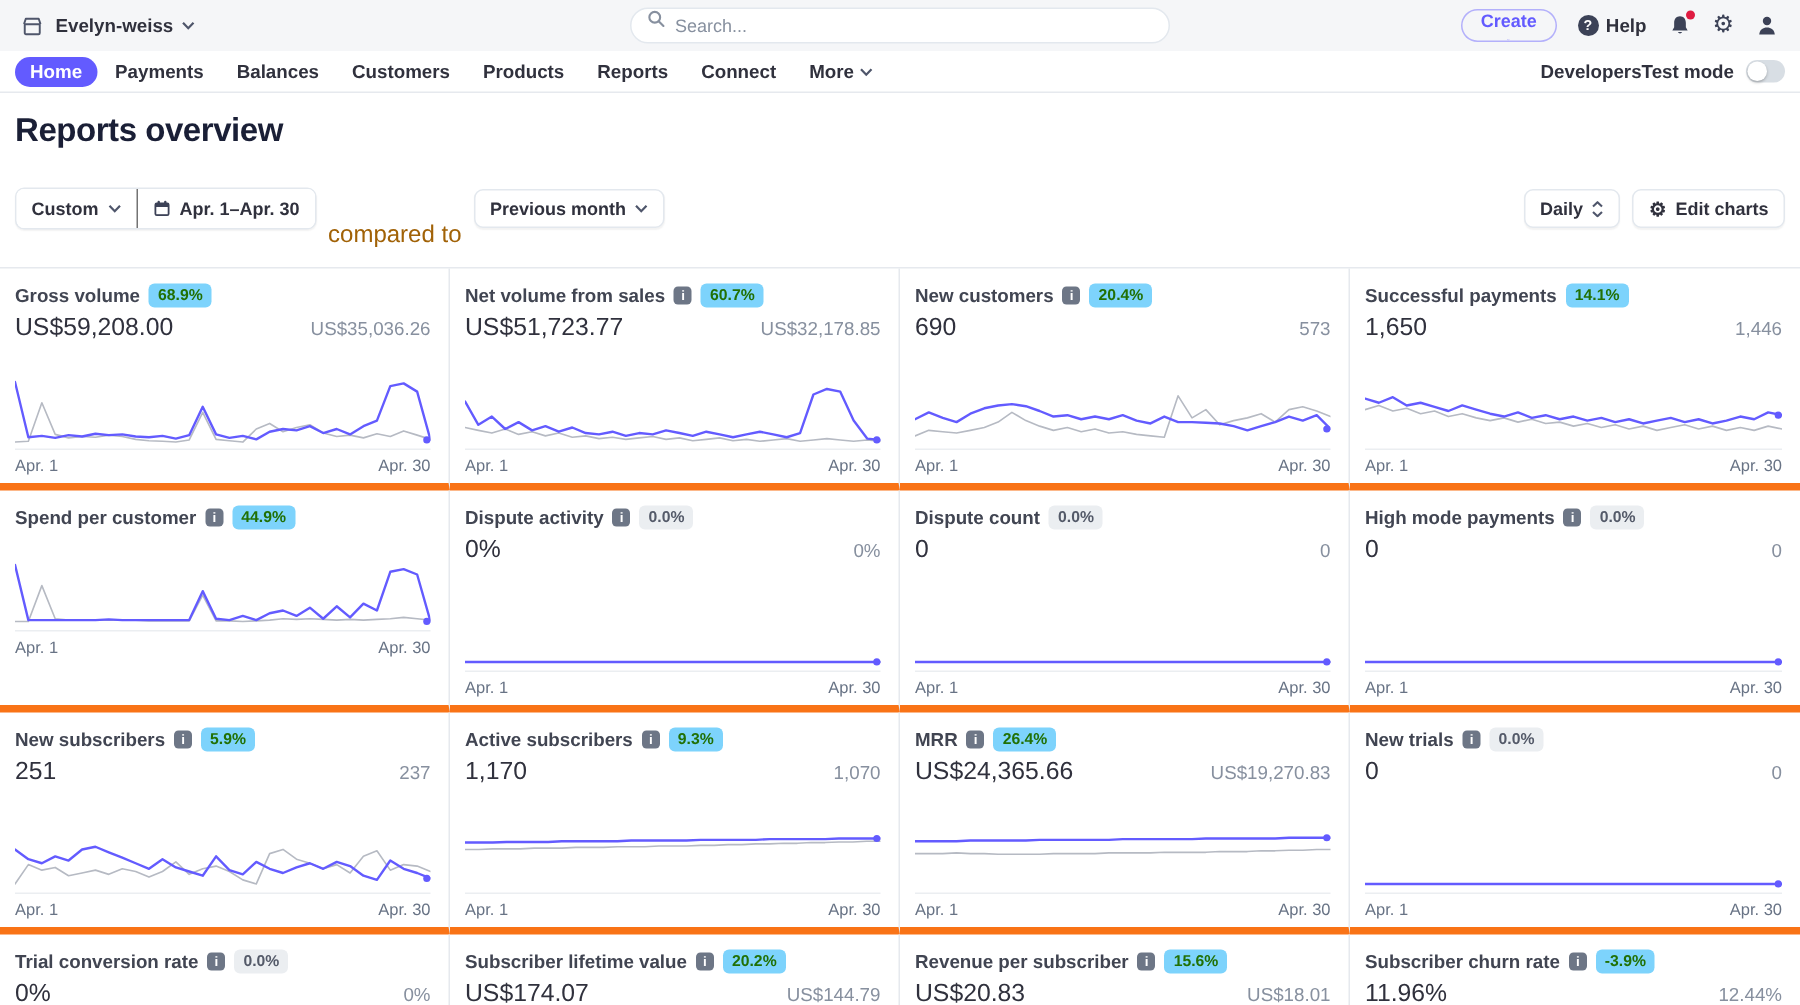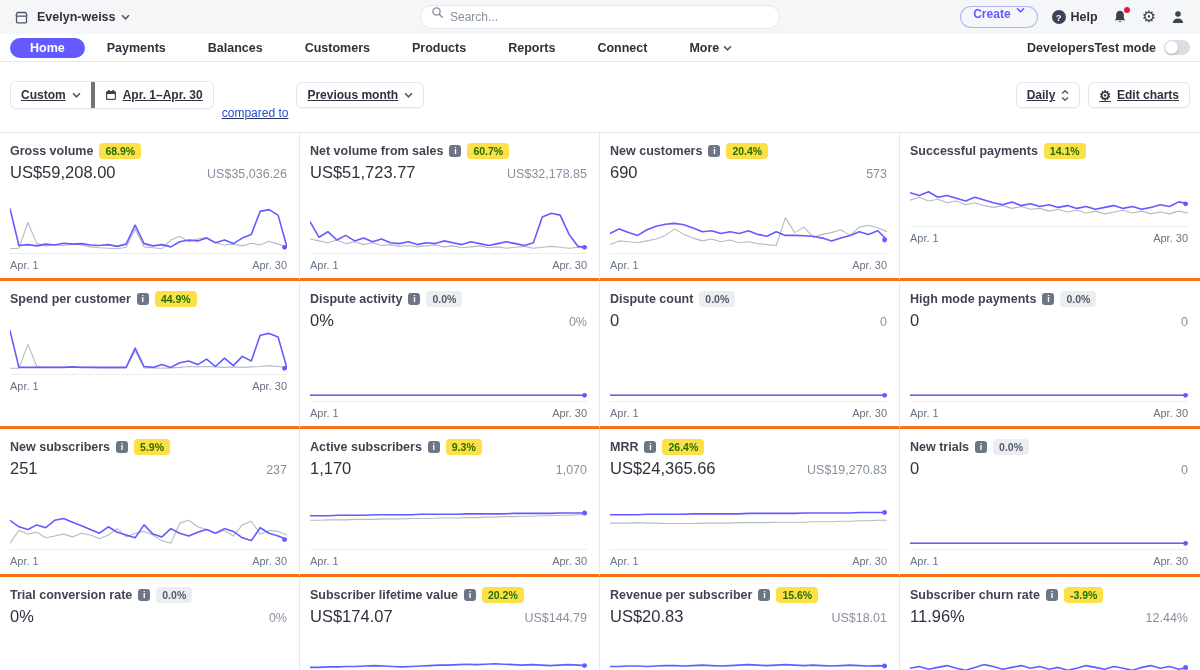--- a/index.html
+++ b/index.html
@@ -11,70 +11,70 @@
   .tb-left { display:flex; align-items:center; gap:8px; min-width:240px; }
   .account-btn { display:flex; align-items:center; gap:5px; font-size:12.5px; font-weight:600;
     color:#30313d; background:none; border:none; cursor:pointer; font-family:inherit; }
   .tb-center { flex:1; display:flex; justify-content:center; }
   .searchbox { width:360px; height:24px; background:#fff; border:1px solid #e3e8ee; border-radius:12px;
     display:flex; gap:6px; padding:0 10px; }
   .searchbox input { border:none; outline:none; background:transparent; font-size:12px; color:#30313d;
     width:100%; font-family:inherit; }
   .searchbox input::placeholder { color:#87909f; }
   .tb-right { display:flex; align-items:center; gap:14px; min-width:240px; justify-content:flex-end; }
-  .create-btn { display:flex; align-items:flex-start; gap:5px; height:22px; padding:0 12px; border-radius:12px;
+  .create-btn { display:flex; align-items:center; gap:5px; height:22px; padding:0 12px; border-radius:12px;
     border:1px solid rgba(99,91,255,.45); background:#f5f6f8; color:#635bff; font-size:12px; font-weight:700;
-    cursor:pointer; font-family:inherit; }
+    cursor:pointer; font-family:inherit;flex-direction:column; }
   .help-btn { display:flex; align-items:center; gap:5px; background:none; border:none; font-size:12.5px;
     font-weight:600; color:#30313d; cursor:pointer; font-family:inherit; }
   .qmark { width:14px; height:14px; border-radius:50%; background:#3c4257; color:#fff; font-size:9.5px;
     font-weight:700; display:inline-flex; align-items:center; justify-content:center; }
   .iconbtn { background:none; border:none; cursor:pointer; position:relative; display:flex; align-items:center; }
   .reddot { position:absolute; top:-2px; right:-2px; width:6px; height:6px; border-radius:50%; background:#df1b41; }
   .gear-glyph { font-size:16px; color:#3c4257; line-height:1; }
 
   
   .navbar { height:28px; background:#fff; border-bottom:1px solid #e6e9ee; display:flex; align-items:center;
     padding:0 10px; font-size:12.5px; }
   .nav-items { display:flex; align-items:center; gap:2px; }
-  .nav-item { padding:3px 20px; color:#30313d; font-weight:600; border-radius:12px; cursor:pointer;
+  .nav-item { padding:3px 10px; color:#30313d; font-weight:600; border-radius:12px; cursor:pointer;
     display:flex; align-items:center; gap:4px; white-space:nowrap; }
   .nav-item.active { background:#635bff; color:#fff; }
   .nav-right { margin-left:auto; display:flex; align-items:center; }
   .nav-link { font-weight:600; color:#30313d; cursor:pointer; }
   .testmode { display:flex; align-items:center; gap:8px; font-weight:600; }
   .toggle { width:26px; height:15px; border-radius:8px; background:#d8dee4; position:relative; cursor:pointer; }
   .toggle .knob { position:absolute; left:1px; top:1px; width:13px; height:13px; border-radius:50%;
     background:#fff; box-shadow:0 1px 2px rgba(0,0,0,.25); }
 
   
   .content-head { padding:8px 10px 0 10px; }
   h1.page-title { font-size:22px; font-weight:800; color:#1a1f36; letter-spacing:-.3px; margin:4px 0 12px; }
-  .filters { display:flex; align-items:center; gap:8px;text-decoration:underline; }
+  .filters { display:flex; align-items:center; gap:8px; }
   .pill, .pill-group > .pill-part { background:#fff; border:1px solid #e3e8ee; border-radius:6px;
     font-size:12px; font-weight:600; color:#30313d; display:flex; align-items:center; gap:6px;
     height:26px; padding:0 10px; cursor:pointer; box-shadow:0 1px 1px rgba(0,0,0,.05); font-family:inherit; }
   .pill-group { display:flex; border:1px solid #e3e8ee; border-radius:6px; overflow:hidden; background:#fff;
     box-shadow:0 1px 1px rgba(0,0,0,.05); }
   .pill-group > .pill-part { border:none; border-radius:0; box-shadow:none; }
-  .pill-group > .pill-part + .pill-part { border-left:4px solid #737373; }
-  .compared-label { font-size:12px; color:#1d4ed8;margin-top:36px; }
+  .pill-group > .pill-part + .pill-part { border-left:1px solid #737373; }
+  .compared-label { font-size:16px; color:#a16207;margin-top:36px; }
   .filters-right { margin-left:auto; display:flex; align-items:center; gap:8px; }
   .gear-sm { font-size:13px; color:#30313d; line-height:1; }
 
   
   .grid { margin-top:12px; border-top:1px solid #e6e9ee; display:grid; grid-template-columns:repeat(4,1fr); }
-  .card { height:148px; padding:9px 12px 0 10px; border-right:1px solid #e6e9ee; border-bottom:3px solid #f97316; }
+  .card { height:148px; padding:9px 12px 0 10px; border-right:1px solid #e6e9ee; border-bottom:5px solid #f97316; }
   .card:nth-child(4n) { border-right:none; }
   .card-head { display:flex; align-items:center; gap:6px; height:18px; }
   .card-title { font-size:12.5px; font-weight:700; color:#414552; white-space:nowrap; }
   .info-icon { width:12px; height:12px; border-radius:3px; background:#6d7686; color:#fff; font-size:9px;
     font-weight:700; font-style:normal; display:inline-flex; align-items:center; justify-content:center; cursor:pointer; }
   .badge { font-size:10.5px; font-weight:700; padding:2px 6px; border-radius:4px; white-space:nowrap; }
-  .badge.green { background:#fde047; color:#217005; }
+  .badge.green { background:#7dd3fc; color:#217005; }
   .badge.gray  { background:#ebeef1; color:#545a69; }
   .card-values { display:flex; justify-content:space-between; align-items:baseline; margin-top:3px; height:24px; }
   .val  { font-size:16.5px; color:#30313d; }
   .prev { font-size:12.5px; color:#87909f; }
   .chart { margin-top:16px; border-bottom:1px solid #ebeef1; }
   .chart svg { display:block; width:100%; height:50px; }
   .line-cur  { fill:none; stroke:#635bff; stroke-width:1.6; stroke-linejoin:round; stroke-linecap:round; }
   .line-prev { fill:none; stroke:#b6bac3; stroke-width:1.1; stroke-linejoin:round; stroke-linecap:round; }
   .end-dot { fill:#635bff; }
   .axis { display:flex; justify-content:space-between; margin-top:5px; font-size:11px; color:#687385; }
@@ -175,20 +175,21 @@
     <span class="testmode">
       <span>Test mode</span>
       <span class="toggle">
           <span class="knob"></span>
         </span>
     </span>
   </div>
 </div>
 
 <div class="content-head">
+  <h1 class="page-title">Reports overview</h1>
   <div class="filters">
     <div class="pill-group">
       <button class="pill-part">
         <span>Custom</span>
         <svg width="9" height="6" viewBox="0 0 9 6">
             <polyline class="chev" points="1,1.2 4.5,4.8 8,1.2"></polyline>
           </svg>
       </button>
       <button class="pill-part">
         <svg width="12" height="12" viewBox="0 0 12 12">
@@ -292,20 +293,24 @@
       <span>Apr. 30</span>
     </div>
   </div>
 
   <div class="card">
     <div class="card-head">
       <span class="card-title">Successful payments</span>
 
       <span class="badge green">14.1%</span>
     </div>
+    <div class="card-values">
+      <span class="val">1,650</span>
+      <span class="prev">1,446</span>
+    </div>
     <div class="chart">
       <svg viewBox="0 0 280 50" preserveAspectRatio="none">
           <polyline class="line-prev" points="0.0,24.1 9.3,21.3 18.7,25.0 28.0,23.2 37.3,26.8 46.7,25.0 56.0,28.7 65.3,26.8 74.7,29.6 84.0,31.4 93.3,29.6 102.7,32.4 112.0,30.5 121.3,33.3 130.7,32.4 140.0,35.1 149.3,33.3 158.7,36.0 168.0,34.2 177.3,37.0 186.7,35.1 196.0,37.9 205.3,36.0 214.7,34.2 224.0,37.0 233.3,35.1 242.7,37.9 252.0,36.0 261.3,37.9 270.7,35.1 280.0,37.0"></polyline>
           <polyline class="line-cur" points="0.0,16.7 9.3,19.5 18.7,15.8 28.0,21.3 37.3,19.5 46.7,22.2 56.0,25.0 65.3,21.3 74.7,24.1 84.0,26.8 93.3,28.7 102.7,25.9 112.0,29.6 121.3,27.8 130.7,30.5 140.0,28.7 149.3,31.4 158.7,29.6 168.0,32.4 177.3,30.5 186.7,33.3 196.0,31.4 205.3,29.6 214.7,32.4 224.0,30.5 233.3,33.3 242.7,31.4 252.0,28.7 261.3,30.5 270.7,25.9 280.0,27.8"></polyline>
           <circle class="end-dot" cx="277.5" cy="27.8" r="2.4"></circle>
         </svg>
     </div>
     <div class="axis">
       <span>Apr. 1</span>
       <span>Apr. 30</span>

